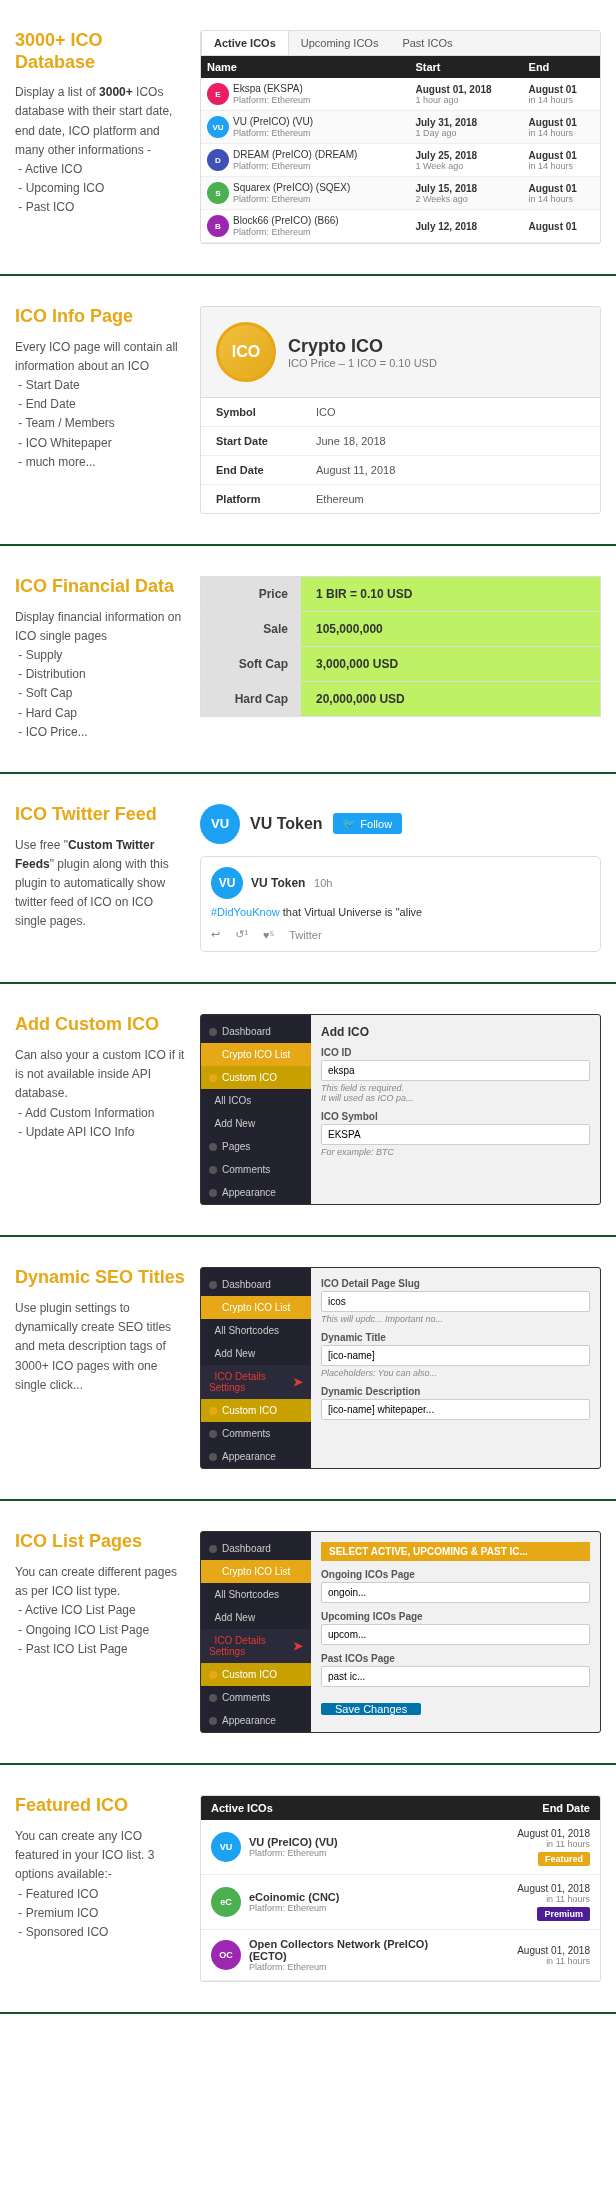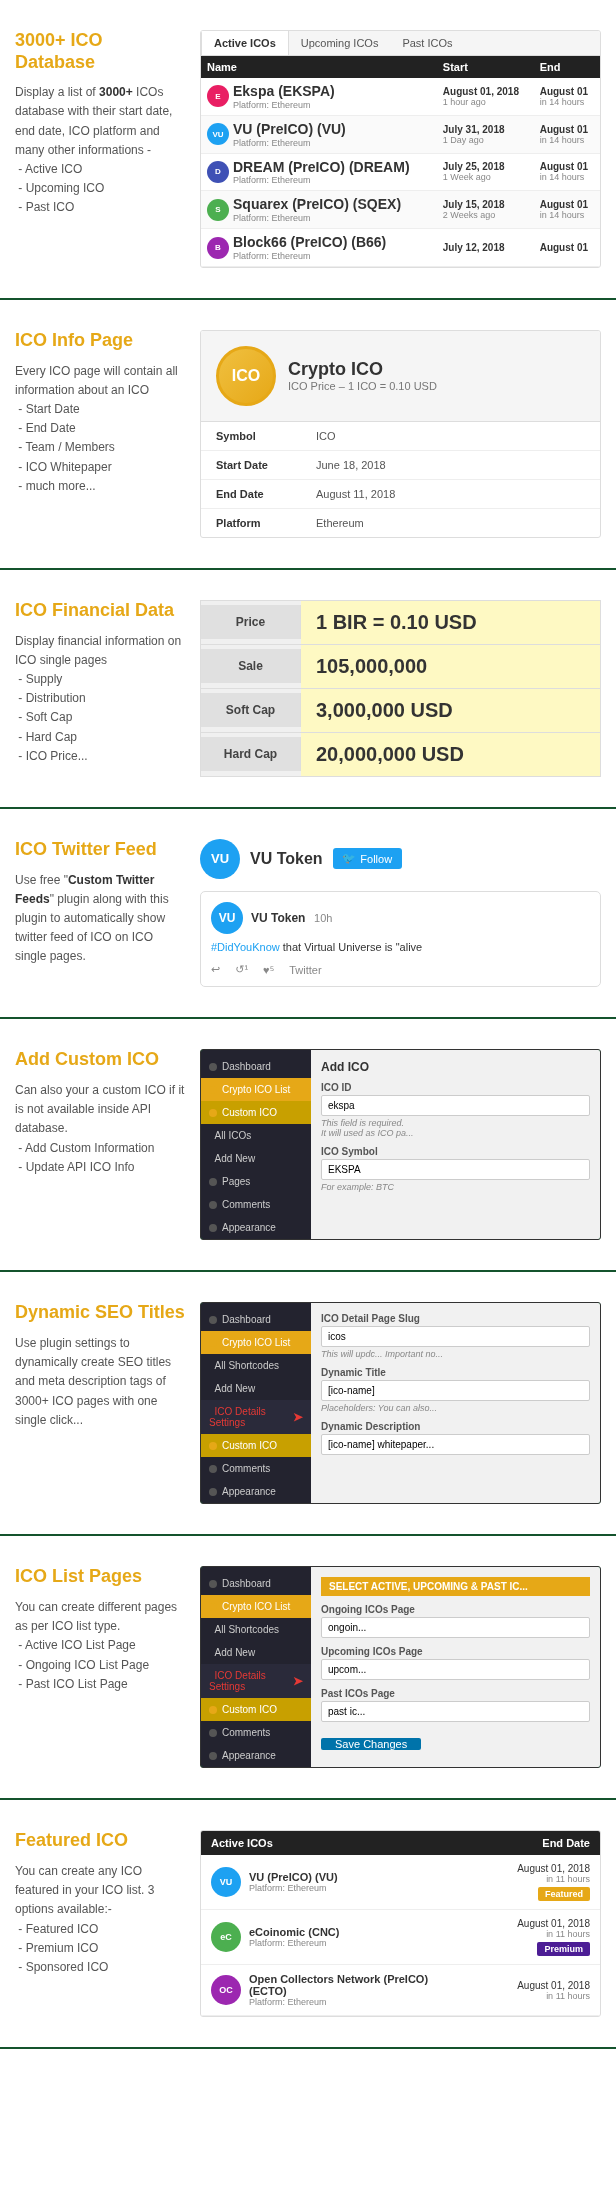--- a/index.html
+++ b/index.html
@@ -78,21 +78,21 @@
     }
     .ico-table tr:nth-child(even) td { background: #fafafa; }
     .ico-name-cell { display: flex; align-items: center; gap: 4px; }
     .ico-logo {
       width: 22px; height: 22px;
       border-radius: 50%;
       display: inline-flex; align-items: center; justify-content: center;
       font-size: 8px; font-weight: bold; color: #fff;
       flex-shrink: 0;
     }
-    .ico-name-text { font-weight: bold; font-size: 14px; line-height: 1.2; }
+    .ico-name-text { font-weight: normal; font-size: 10px; line-height: 1.2; }
     .ico-platform { font-size: 9px; color: #888; }
     .ico-date-main { font-size: 10px; font-weight: bold; }
     .ico-date-ago { font-size: 9px; color: #888; }
 
     
     .info-card {
       border: 1px solid #ddd;
       border-radius: 3px;
       overflow: hidden;
     }
@@ -134,30 +134,30 @@
       align-items: center;
       border-bottom: 1px solid #ddd;
     }
     .financial-row:last-child { border-bottom: none; }
     .financial-label {
       width: 100px;
       padding: 10px 12px;
       font-weight: bold;
       font-size: 12px;
       color: #444;
-      text-align: center;
+      text-align: right;
       background: #e0e0e0;
       border-right: 1px solid #ddd;
     }
     .financial-value {
       padding: 10px 15px;
-      font-size: 20px;
+      font-size: 12px;
       font-weight: bold;
       color: #333;
-      background: #fef9c3;
+      background: #bef264;
       flex: 1;
     }
     .twitter-header-row {
       display: flex;
       align-items: center;
       gap: 10px;
       margin-bottom: 12px;
     }
     .twitter-logo-circle {
       width: 40px; height: 40px;

